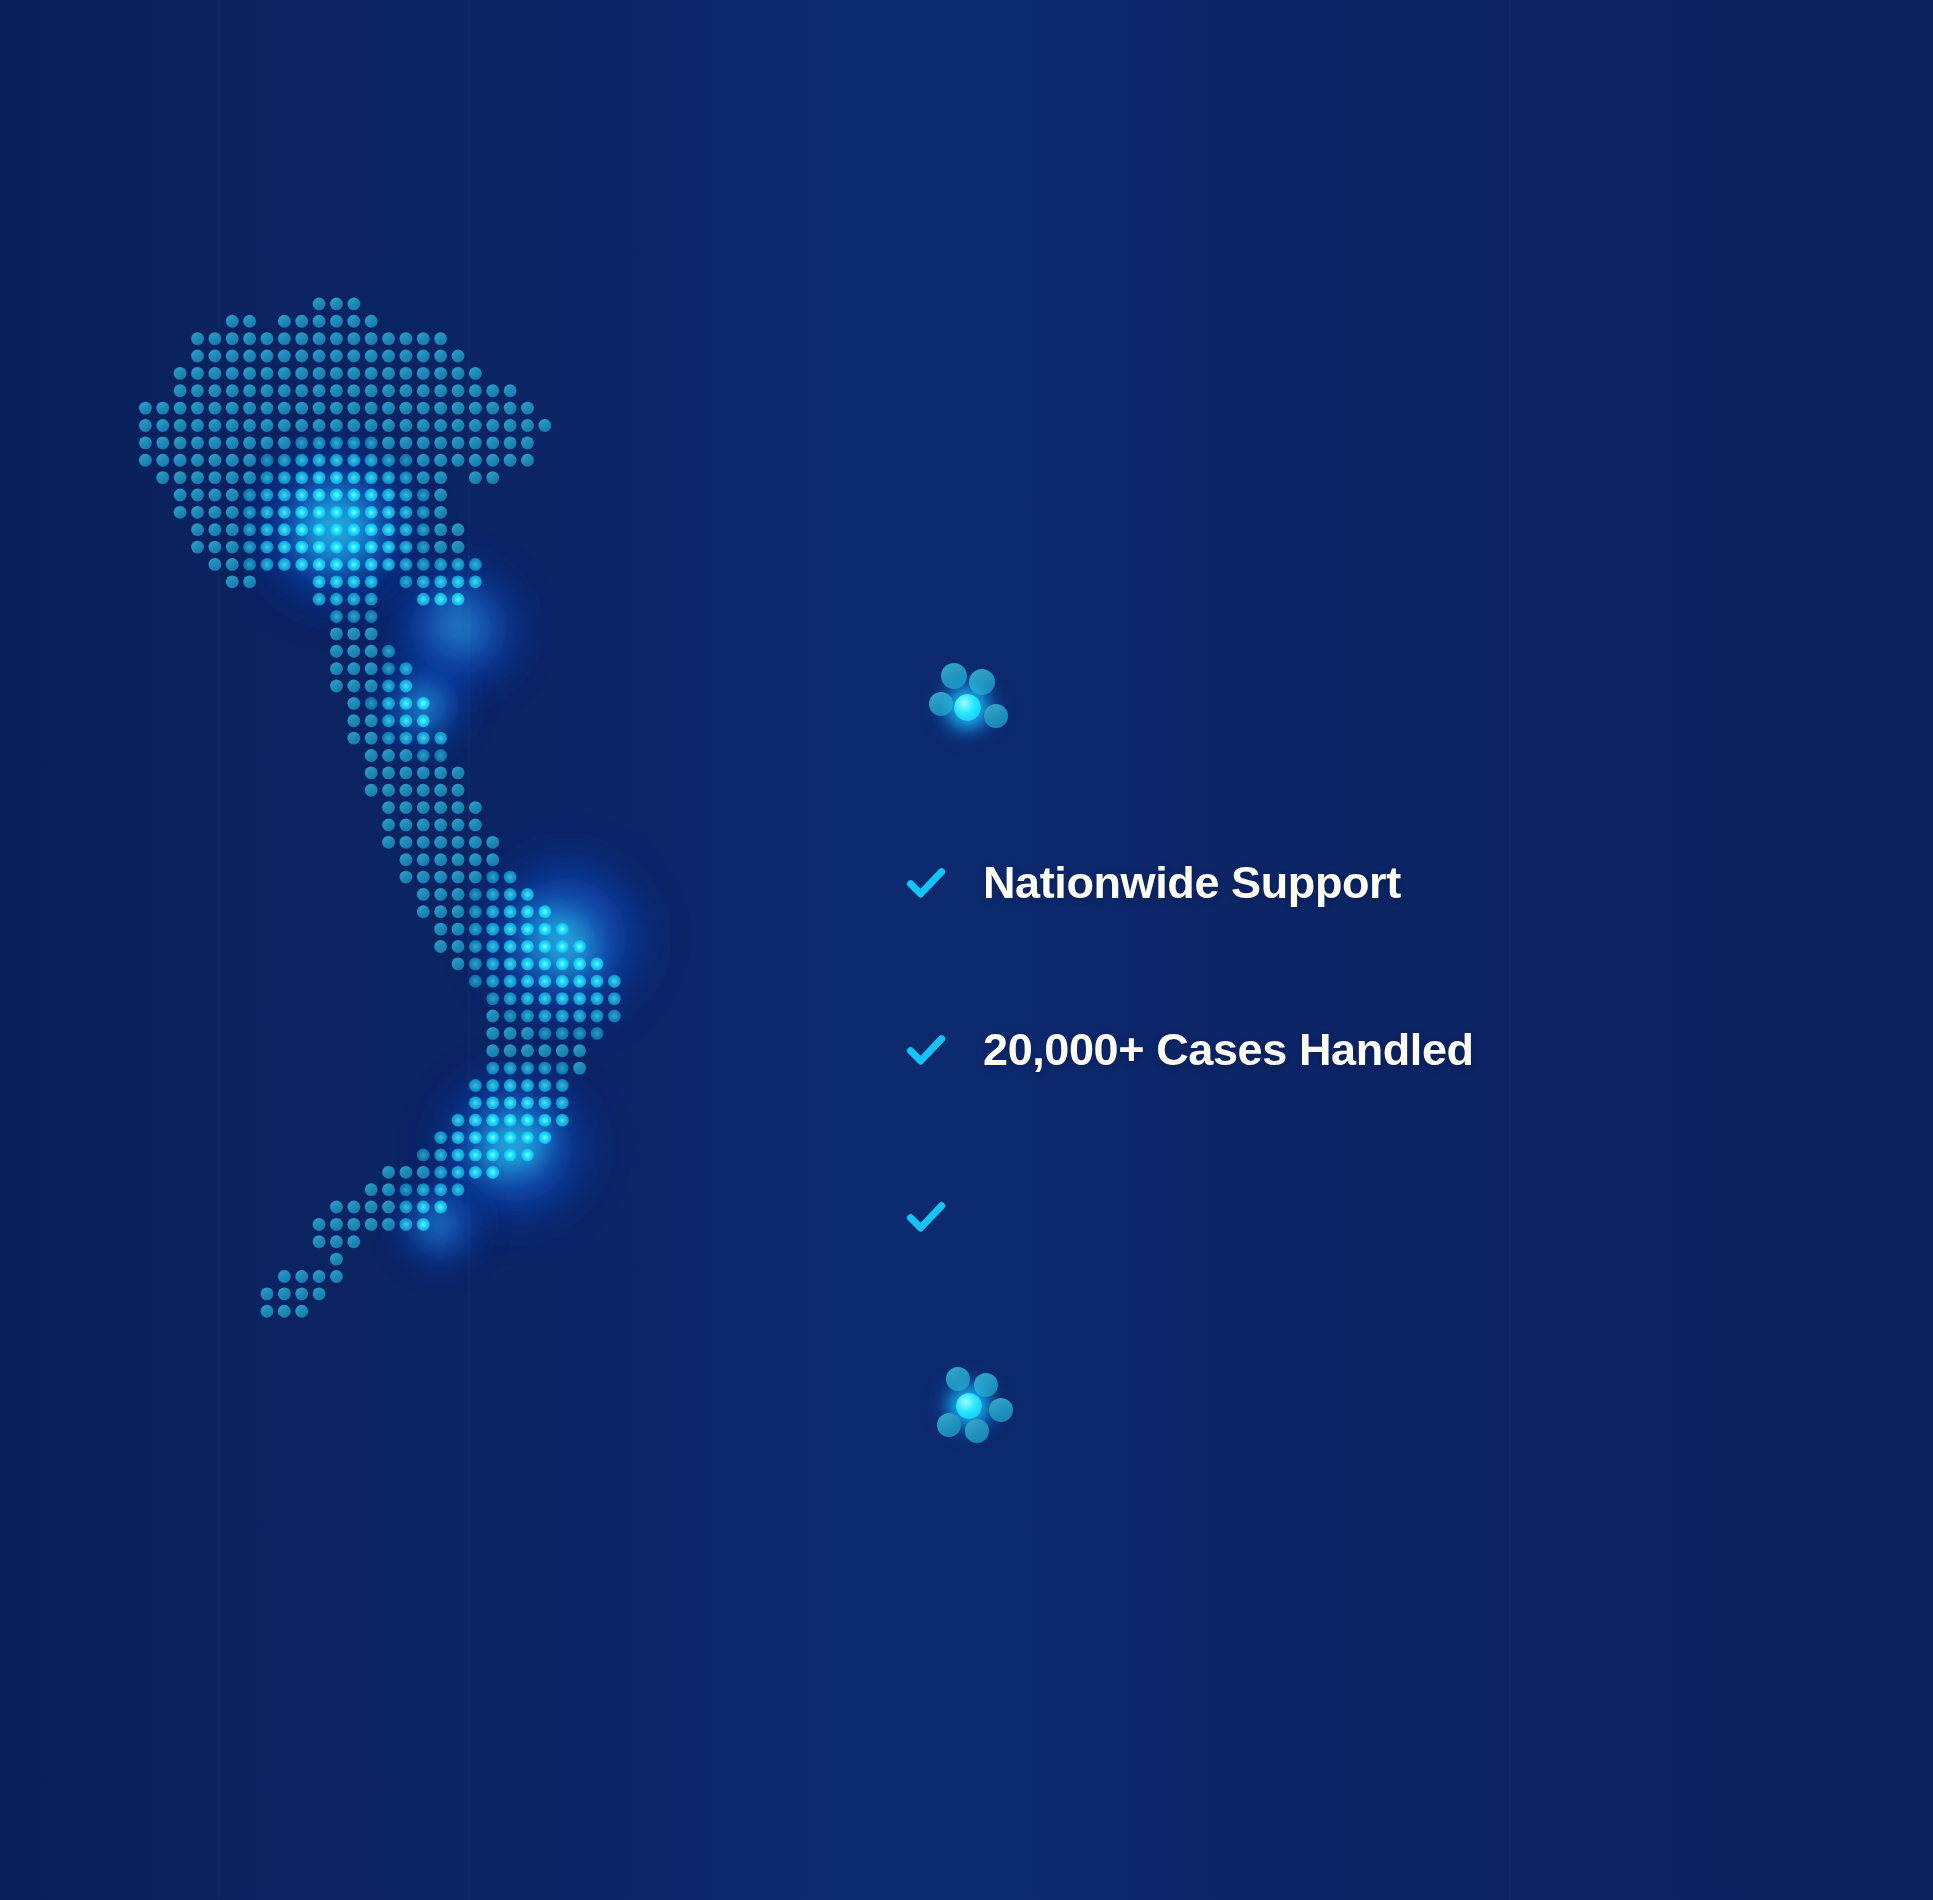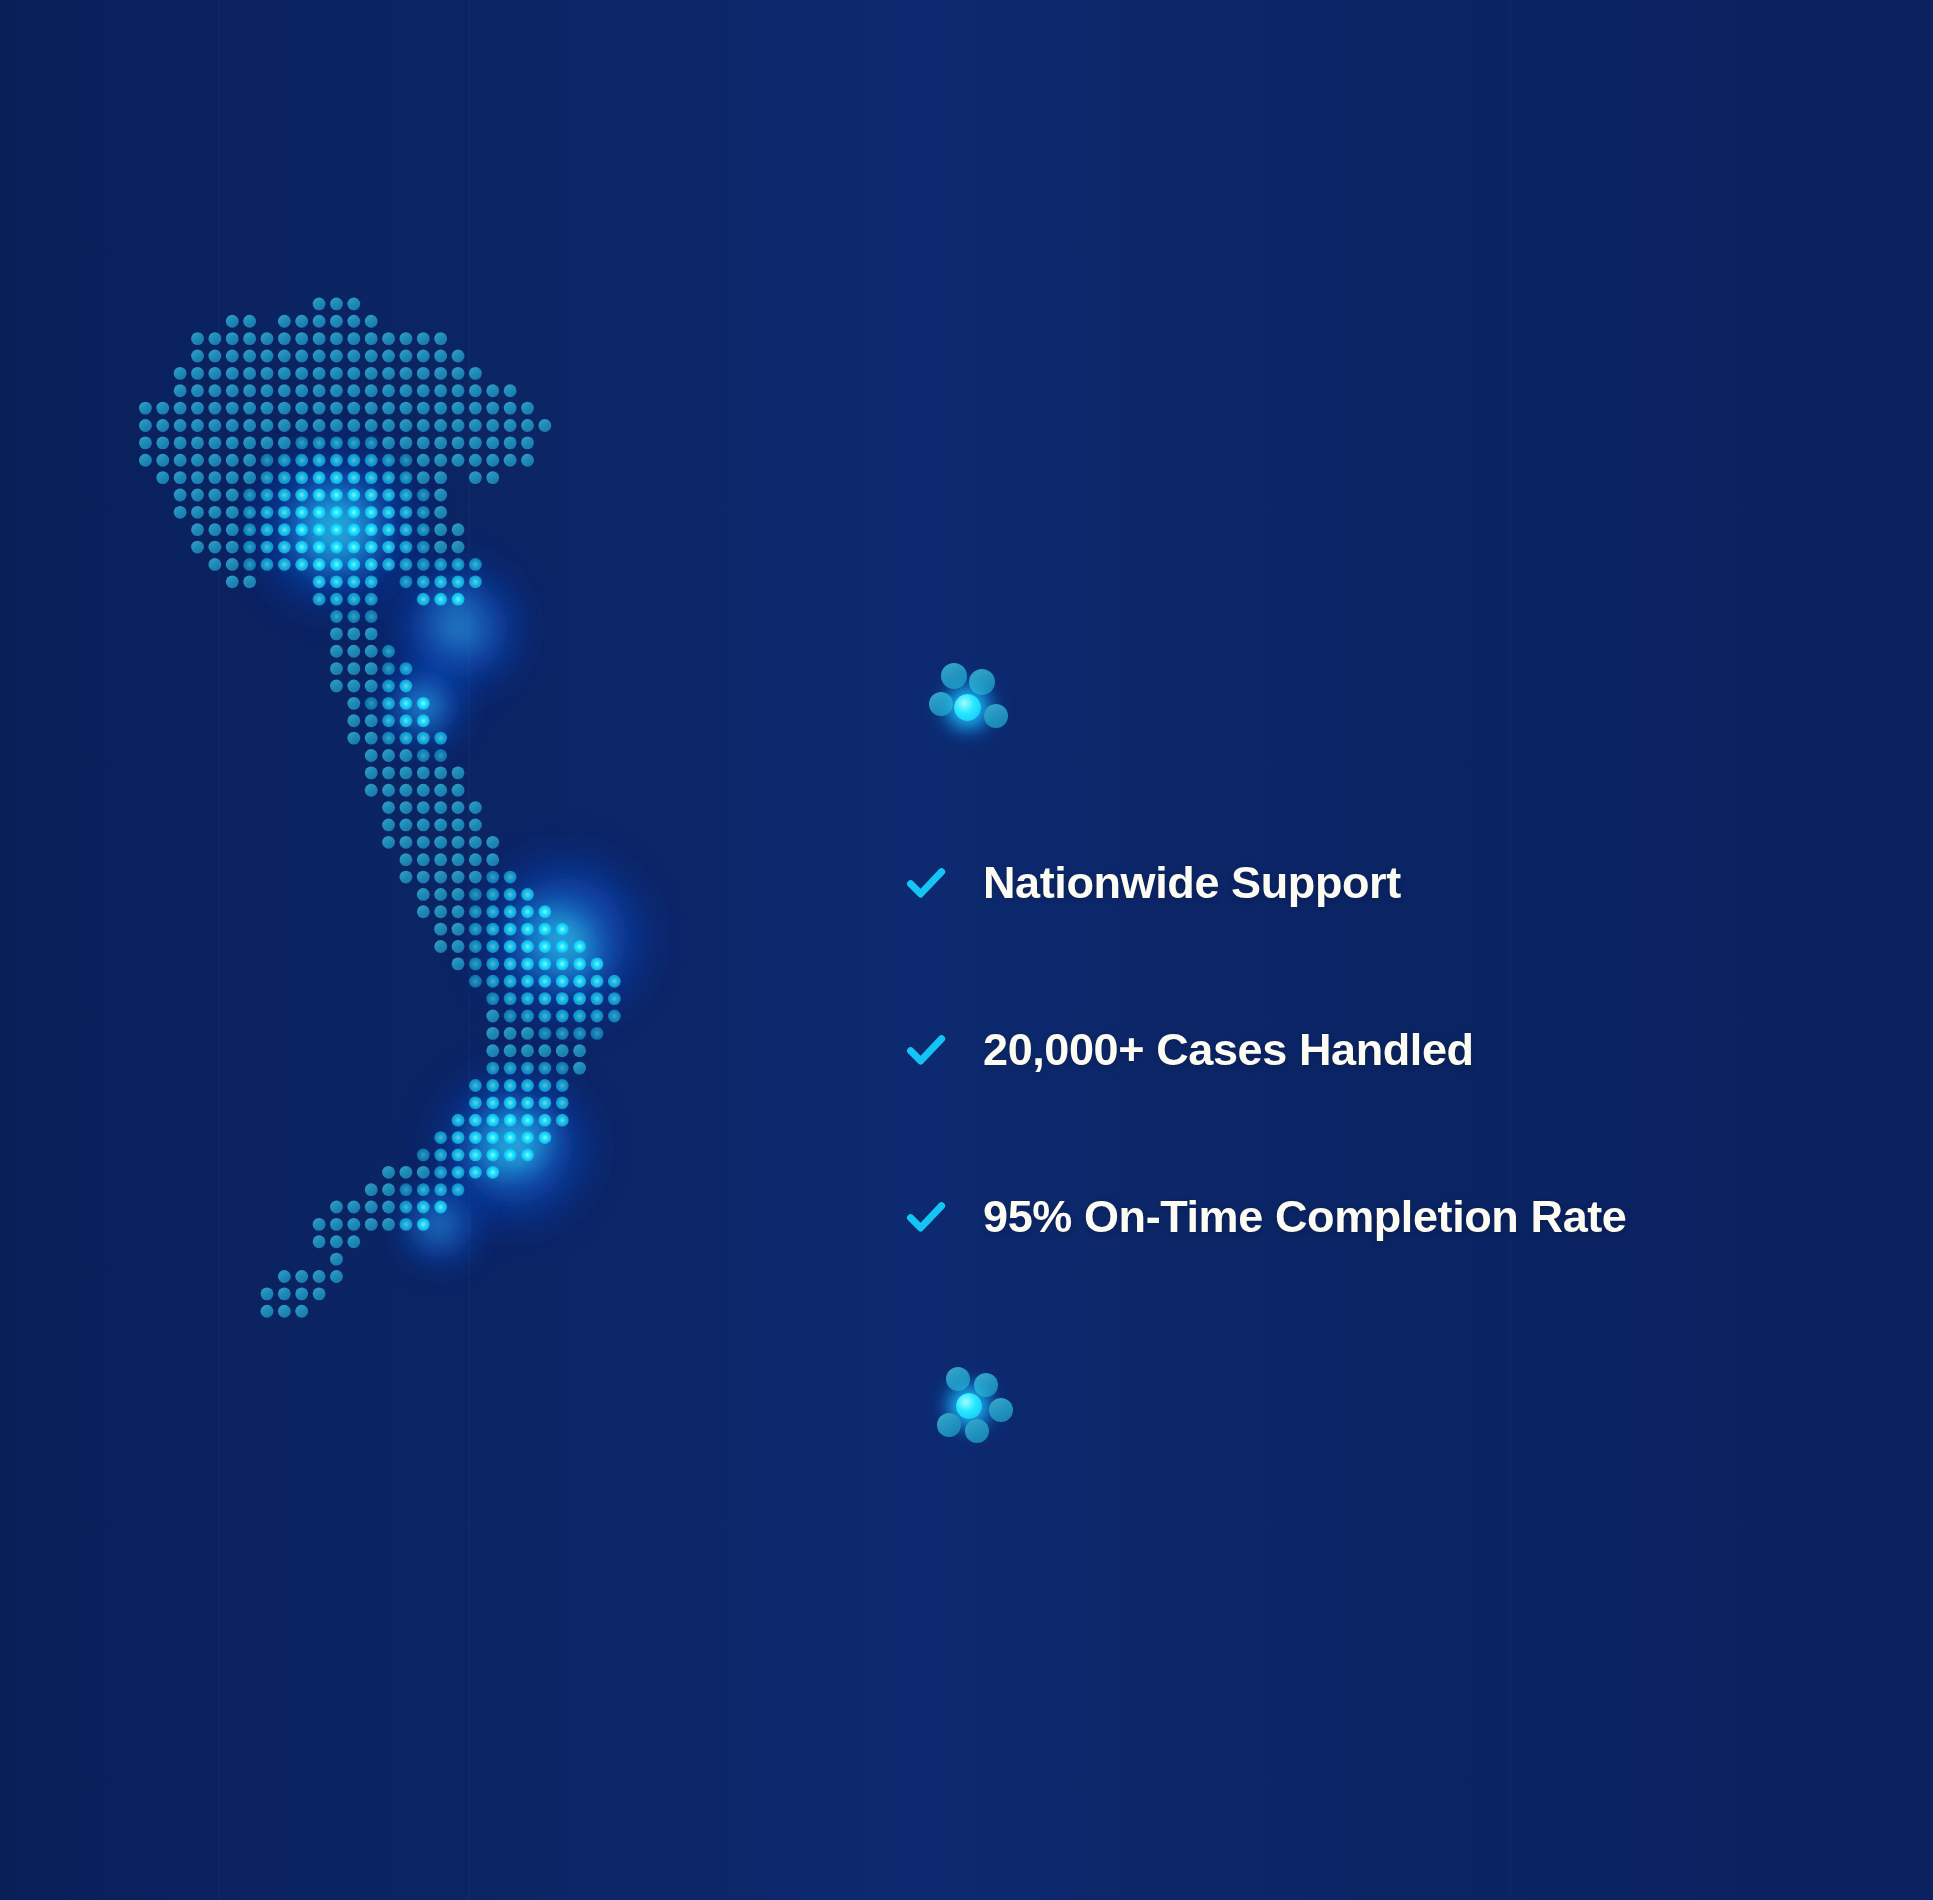--- a/index.html
+++ b/index.html
@@ -734,18 +734,17 @@
       </span>
       <span class="ftext">20,000+ Cases Handled</span>
     </div>
 
     <div class="feature">
       <span class="check">
         <svg viewBox="0 0 24 24" aria-hidden="true">
           <path d="M3.2 12.4 L8.9 18.2 L20.9 5.6" fill="none" stroke="#14c4f4" stroke-width="4.1" stroke-linecap="round" stroke-linejoin="round"></path>
         </svg>
       </span>
-      <span class="ftext">95% On-Time Completion Rate</span>
     </div>
 
   </div>
 </div>
 
 
 </body></html>

